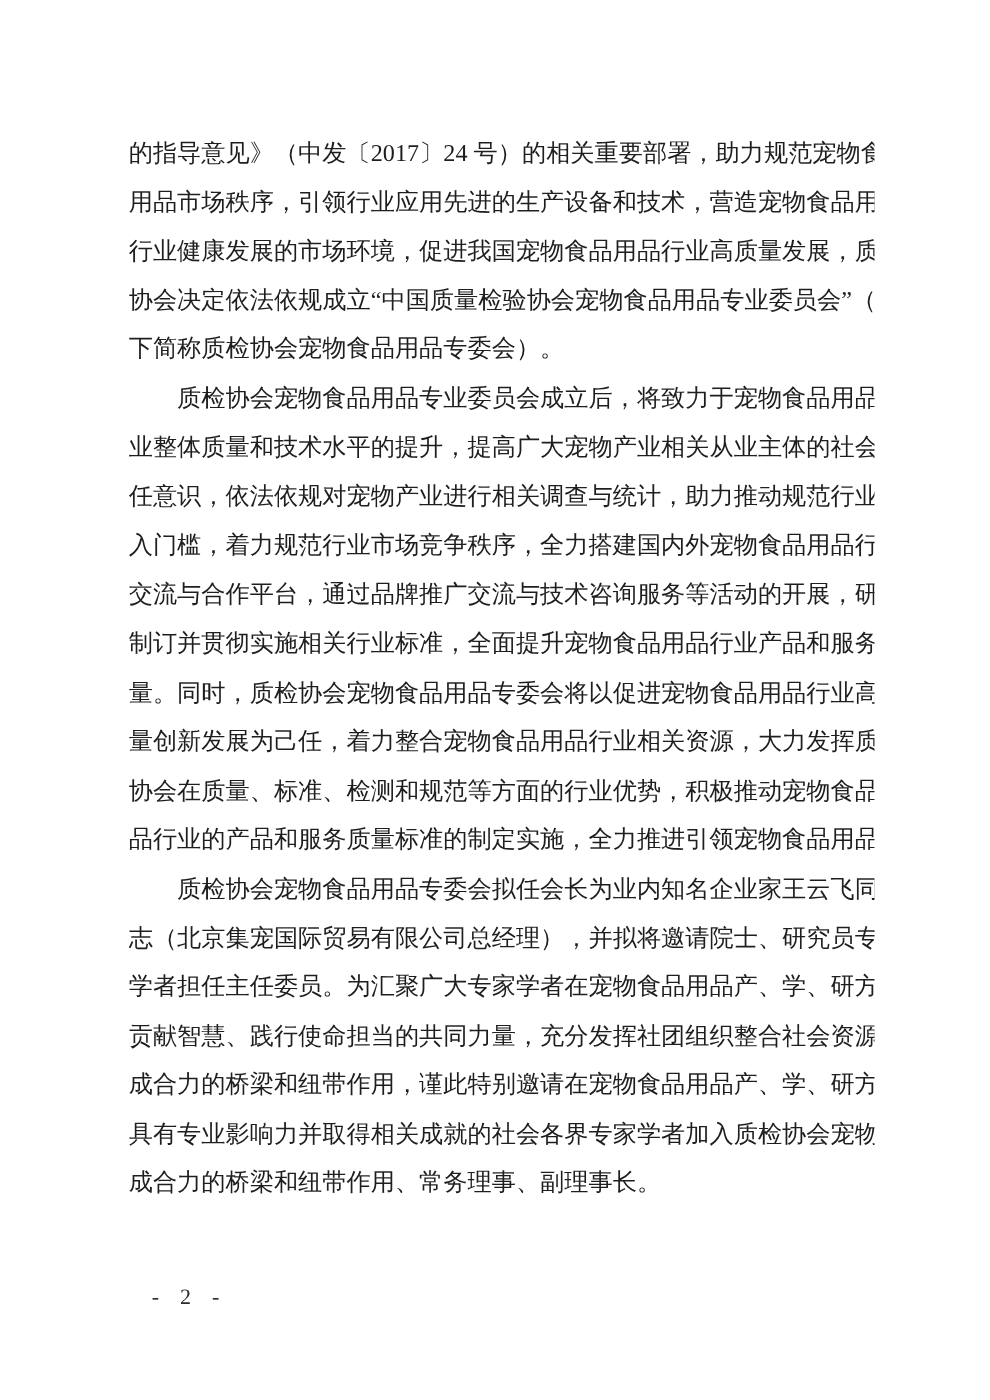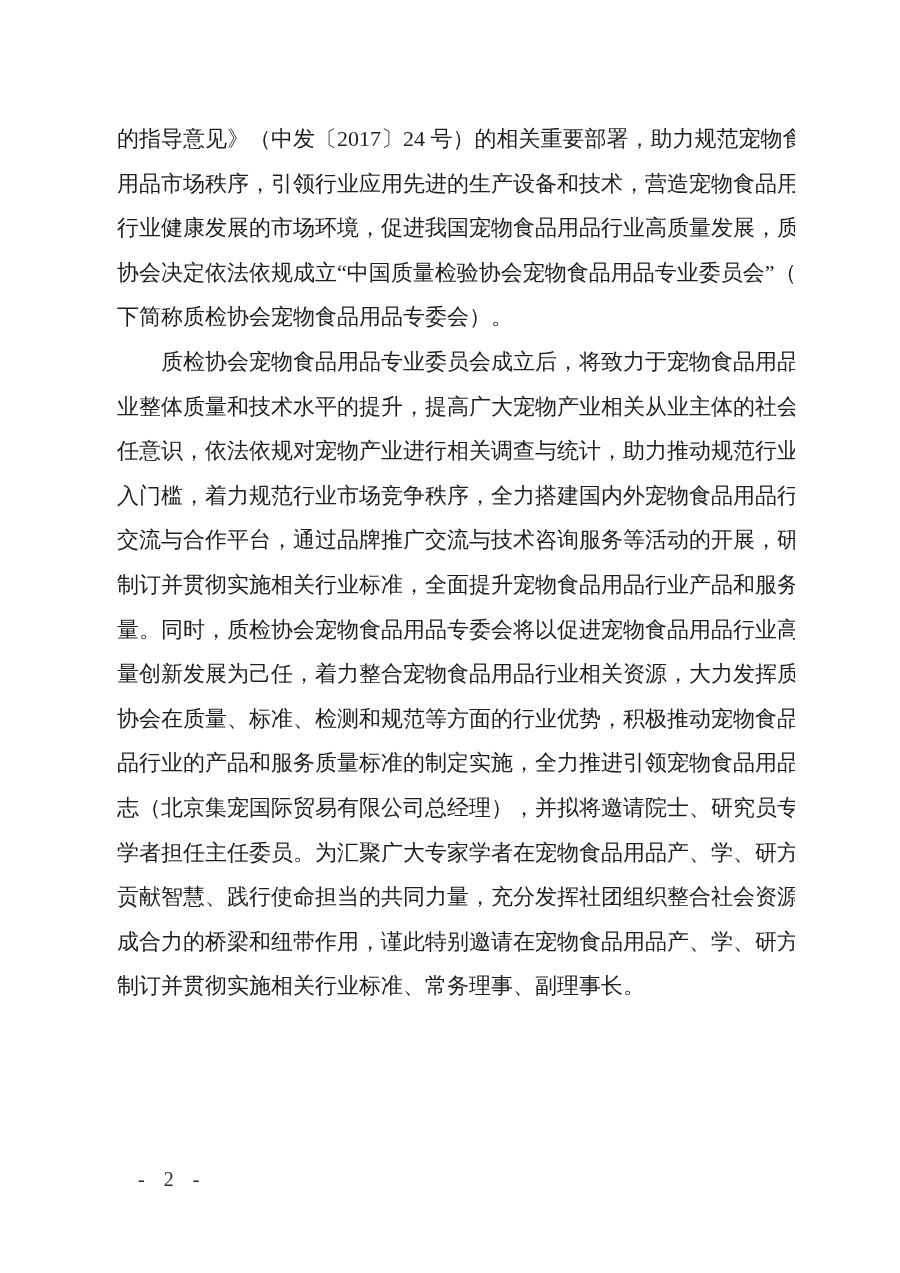--- a/index.html
+++ b/index.html
@@ -74,23 +74,25 @@
       <div class="line">入门槛，着力规范行业市场竞争秩序，全力搭建国内外宠物食品用品行业</div>
       <div class="line">交流与合作平台，通过品牌推广交流与技术咨询服务等活动的开展，研究</div>
       <div class="line">制订并贯彻实施相关行业标准，全面提升宠物食品用品行业产品和服务质</div>
       <div class="line">量。同时，质检协会宠物食品用品专委会将以促进宠物食品用品行业高质</div>
       <div class="line">量创新发展为己任，着力整合宠物食品用品行业相关资源，大力发挥质检</div>
       <div class="line">协会在质量、标准、检测和规范等方面的行业优势，积极推动宠物食品用</div>
       <div class="line">品行业的产品和服务质量标准的制定实施，全力推进引领宠物食品用品行</div>
     </div>
 
     <div class="paragraph">
+      <div class="line indent">质检协会宠物食品用品专委会拟任会长为业内知名企业家王云飞同</div>
       <div class="line">志（北京集宠国际贸易有限公司总经理），并拟将邀请院士、研究员专家</div>
       <div class="line">学者担任主任委员。为汇聚广大专家学者在宠物食品用品产、学、研方面</div>
       <div class="line">贡献智慧、践行使命担当的共同力量，充分发挥社团组织整合社会资源形</div>
       <div class="line">成合力的桥梁和纽带作用，谨此特别邀请在宠物食品用品产、学、研方面</div>
-      <div class="line last">制订并贯彻实施相关行业标准、常务理事、副理事长。</div>
+      <div class="line">具有专业影响力并取得相关成就的社会各界专家学者加入质检协会宠物</div>
+      <div class="line last">成合力的桥梁和纽带作用、常务理事、副理事长。</div>
     </div>
 
   </div>
 
   <div class="page-number">- 2 -</div>
 </div>
 
 </body></html>

